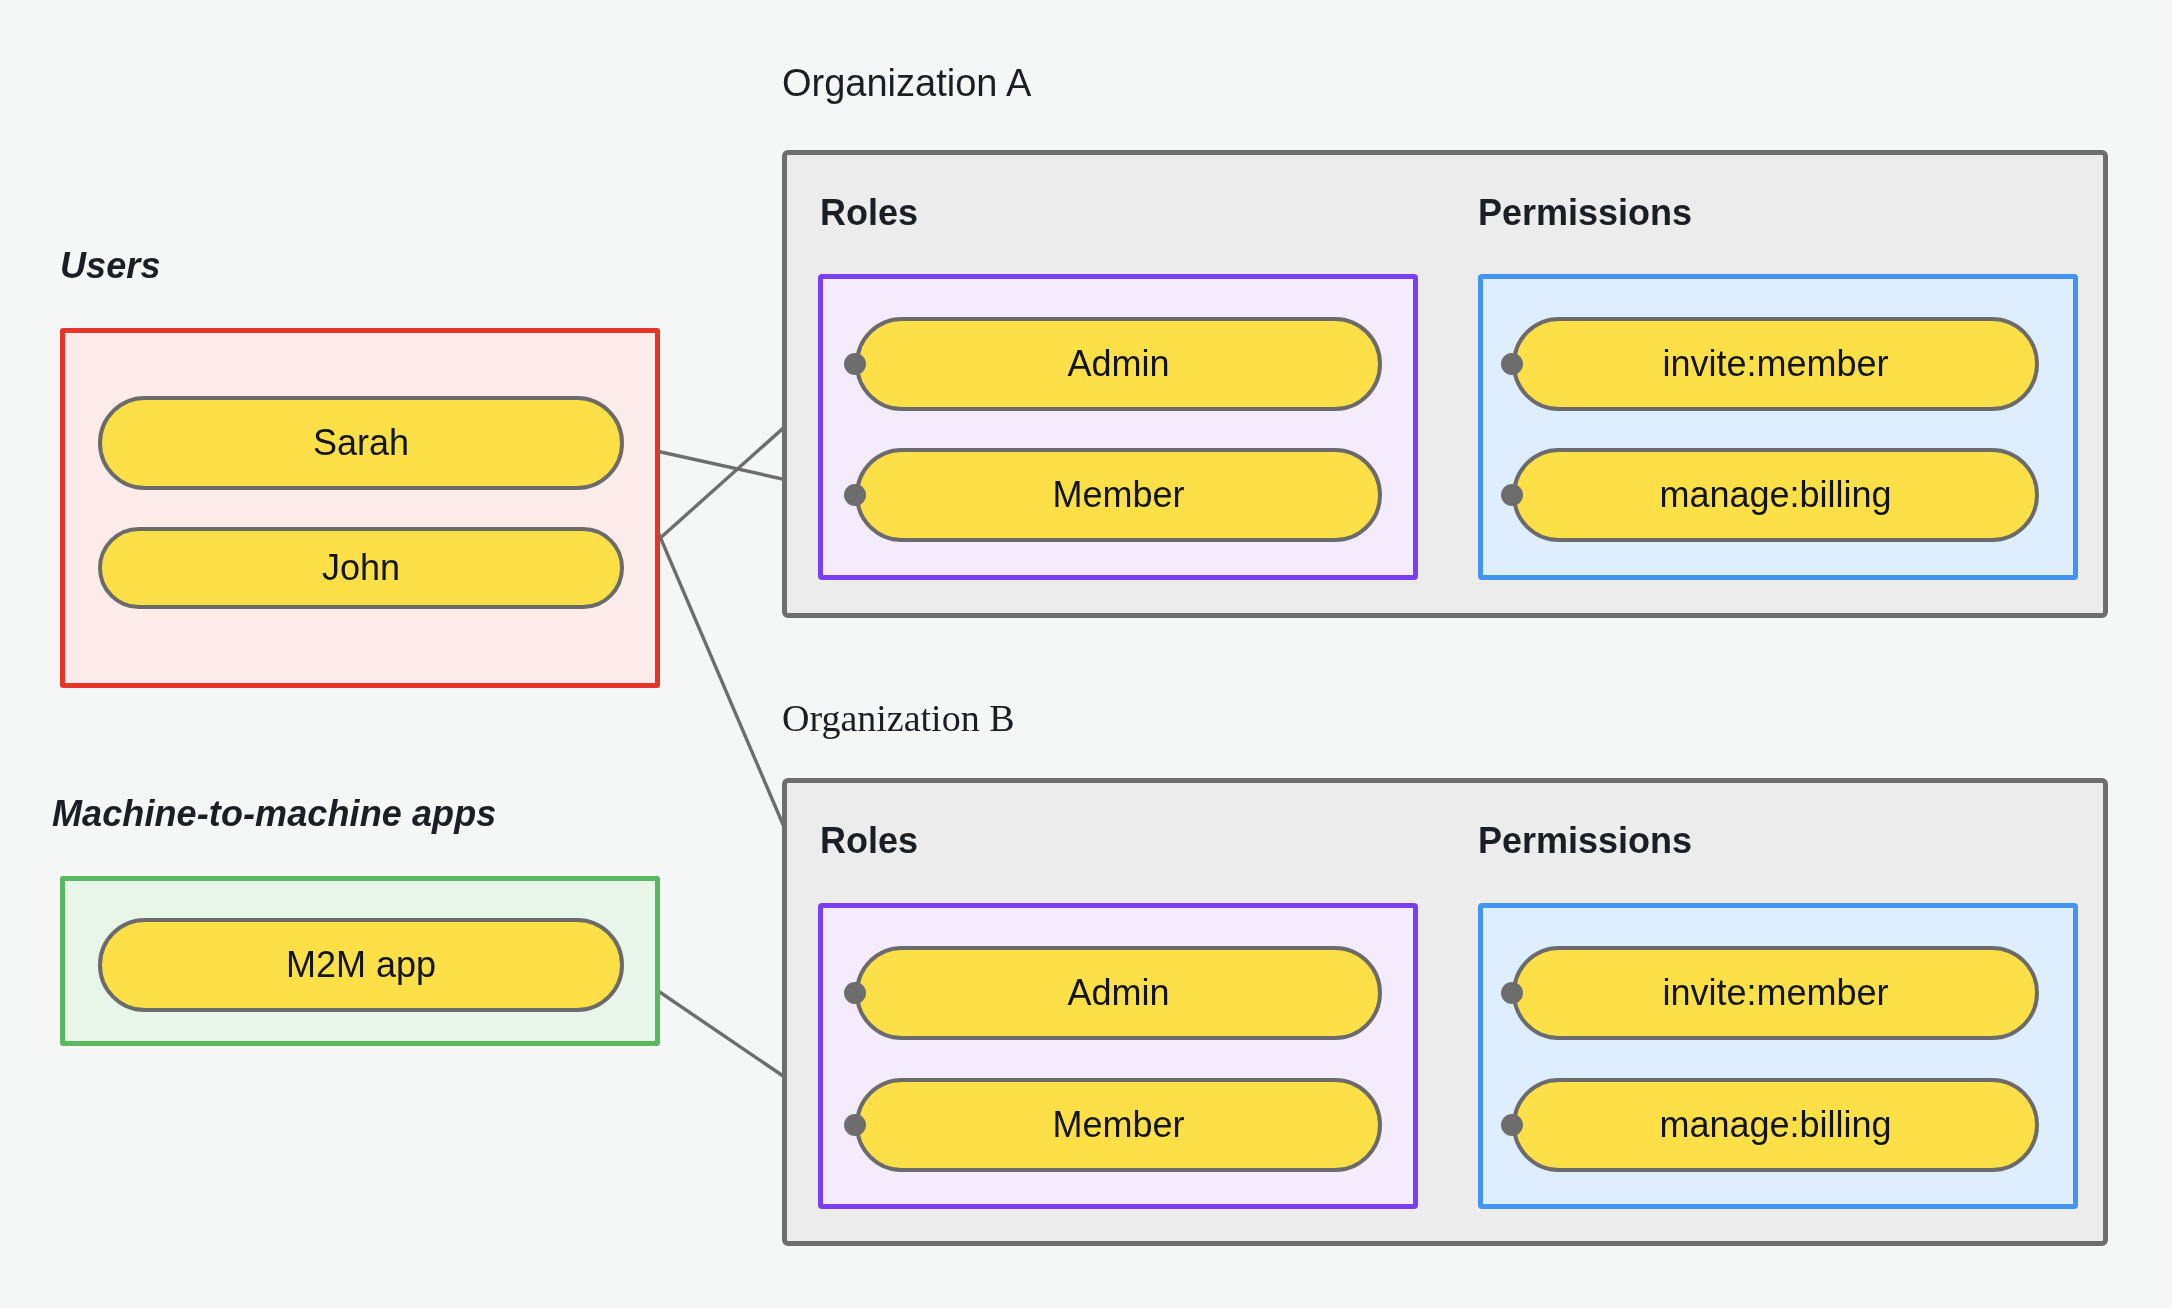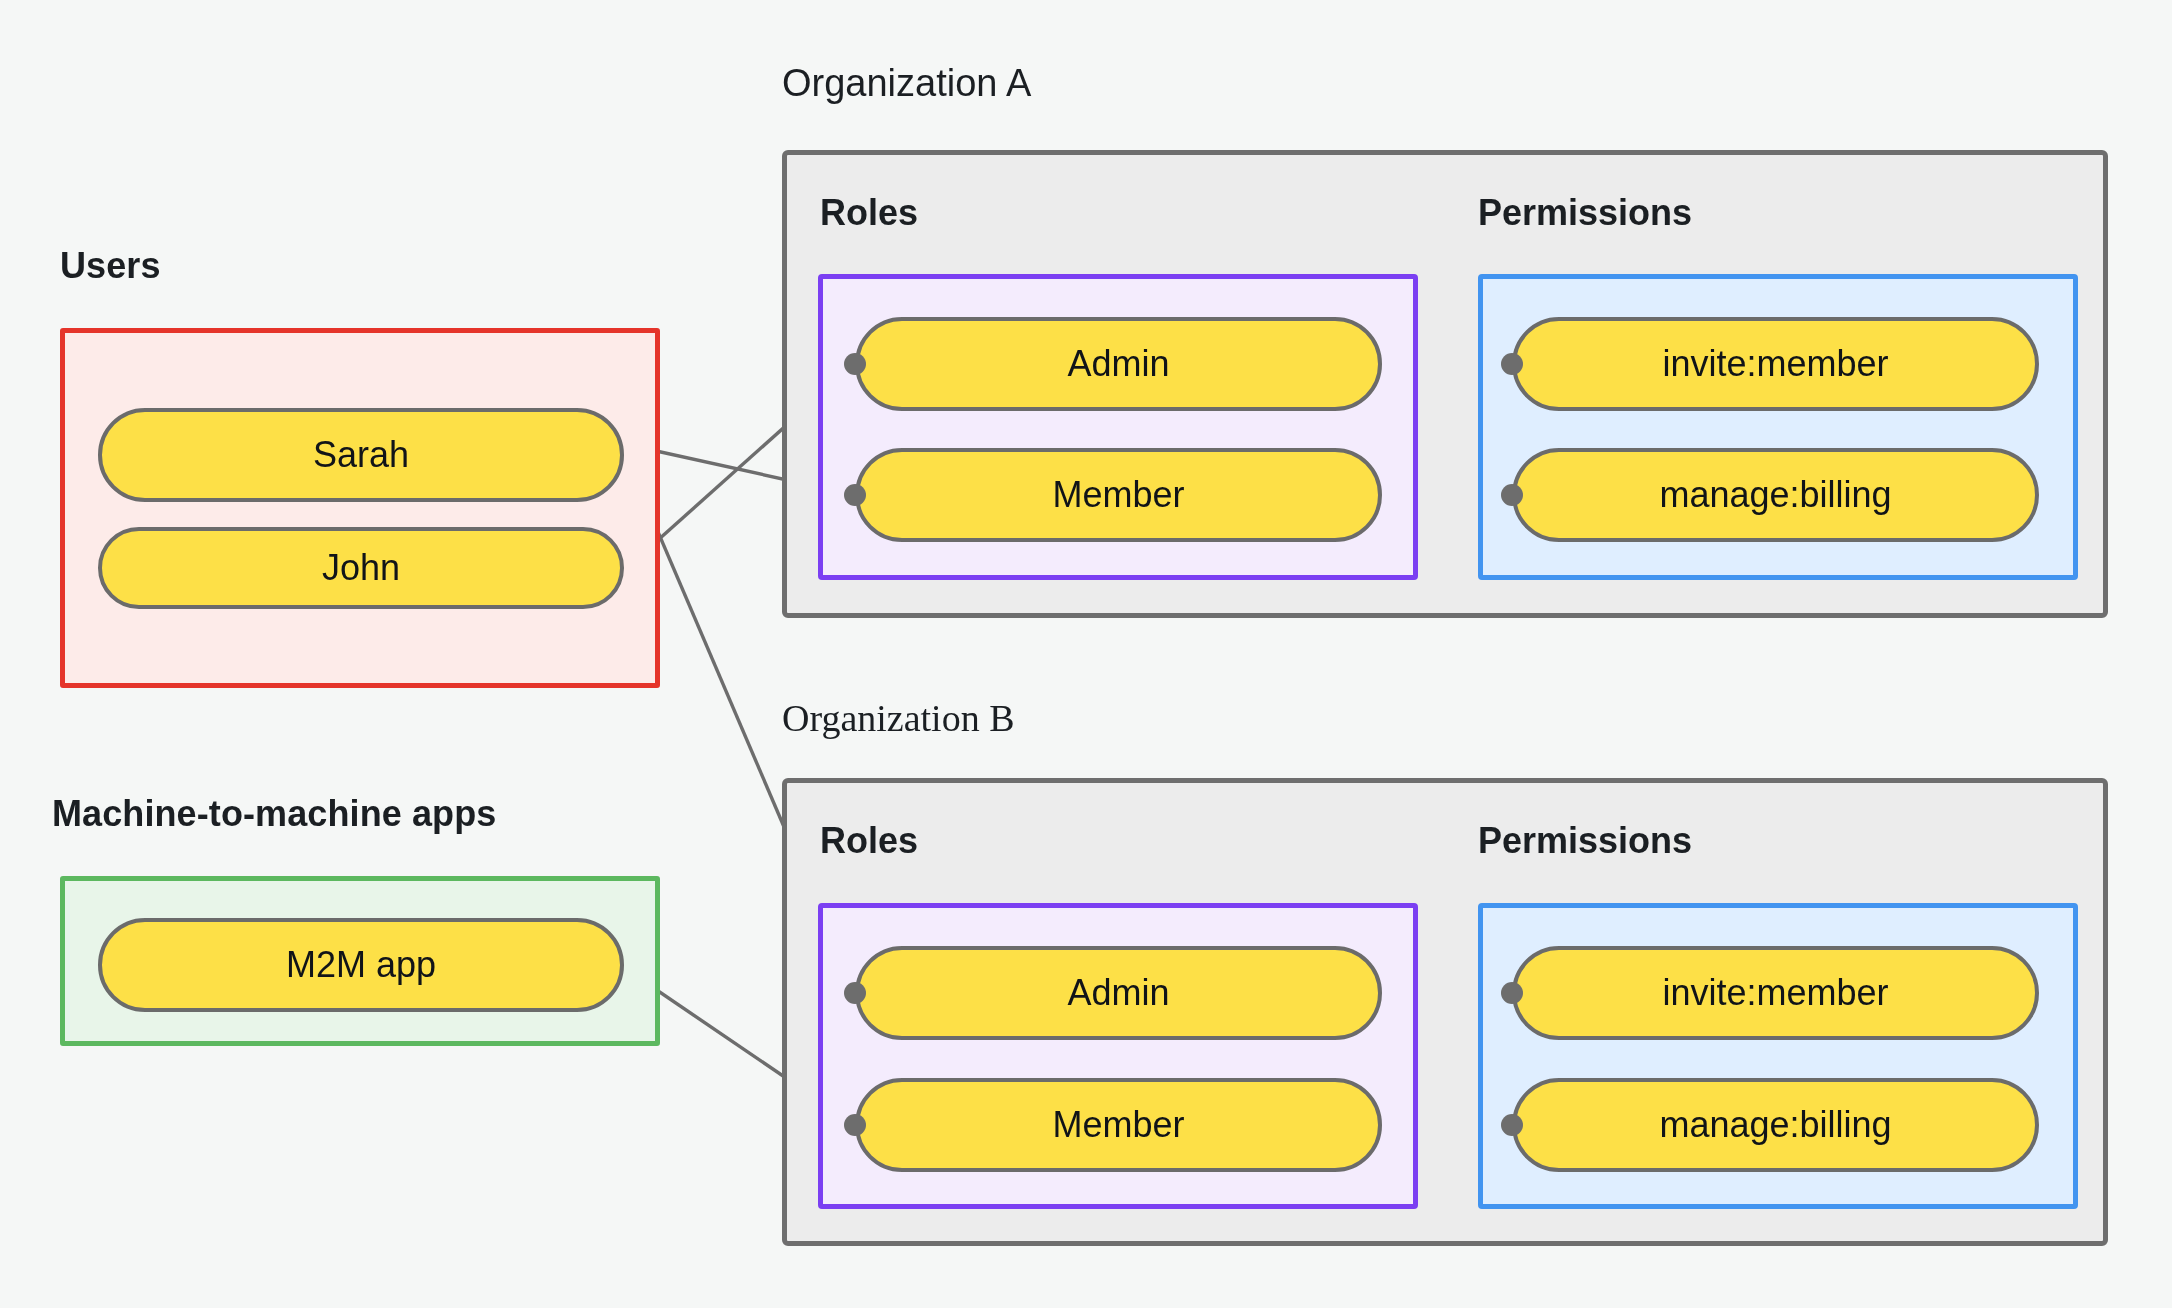--- a/index.html
+++ b/index.html
@@ -21,20 +21,21 @@
     width: 2172px;
     height: 1308px;
   }
   .group-label {
     position: absolute;
     font-size: 36px;
     font-weight: 700;
     color: #1b1f23;
     white-space: nowrap;
     letter-spacing: 0.1px;
+    font-style: italic;
   }
   .org-title {
     position: absolute;
     font-size: 38px;
     font-weight: 400;
     color: #1b1f23;
     white-space: nowrap;
   }
   .section-label {
     position: absolute;
@@ -140,21 +141,21 @@
 
   <div class="org-title" style="left:782px; top:62px;text-align:center;">Organization A</div>
   <div class="org-title" style="left:782px; top:696px;font-family:Liberation Serif, serif;">Organization B</div>
 
   <div class="section-label" style="left:820px; top:192px;">Roles</div>
   <div class="section-label" style="left:1478px; top:192px;">Permissions</div>
 
   <div class="section-label" style="left:820px; top:820px;">Roles</div>
   <div class="section-label" style="left:1478px; top:820px;">Permissions</div>
 
-  <div class="pill" style="left:98px; top:408px; width:526px; height:94px;">
+  <div class="pill" style="left:98px; top:396px; width:526px; height:94px;">
     <span>Sarah</span>
   </div>
   <div class="pill" style="left:98px; top:527px; width:526px; height:82px;">
     <span>John</span>
   </div>
 
   <div class="pill" style="left:98px; top:918px; width:526px; height:94px;">
     <span>M2M app</span>
   </div>
 

